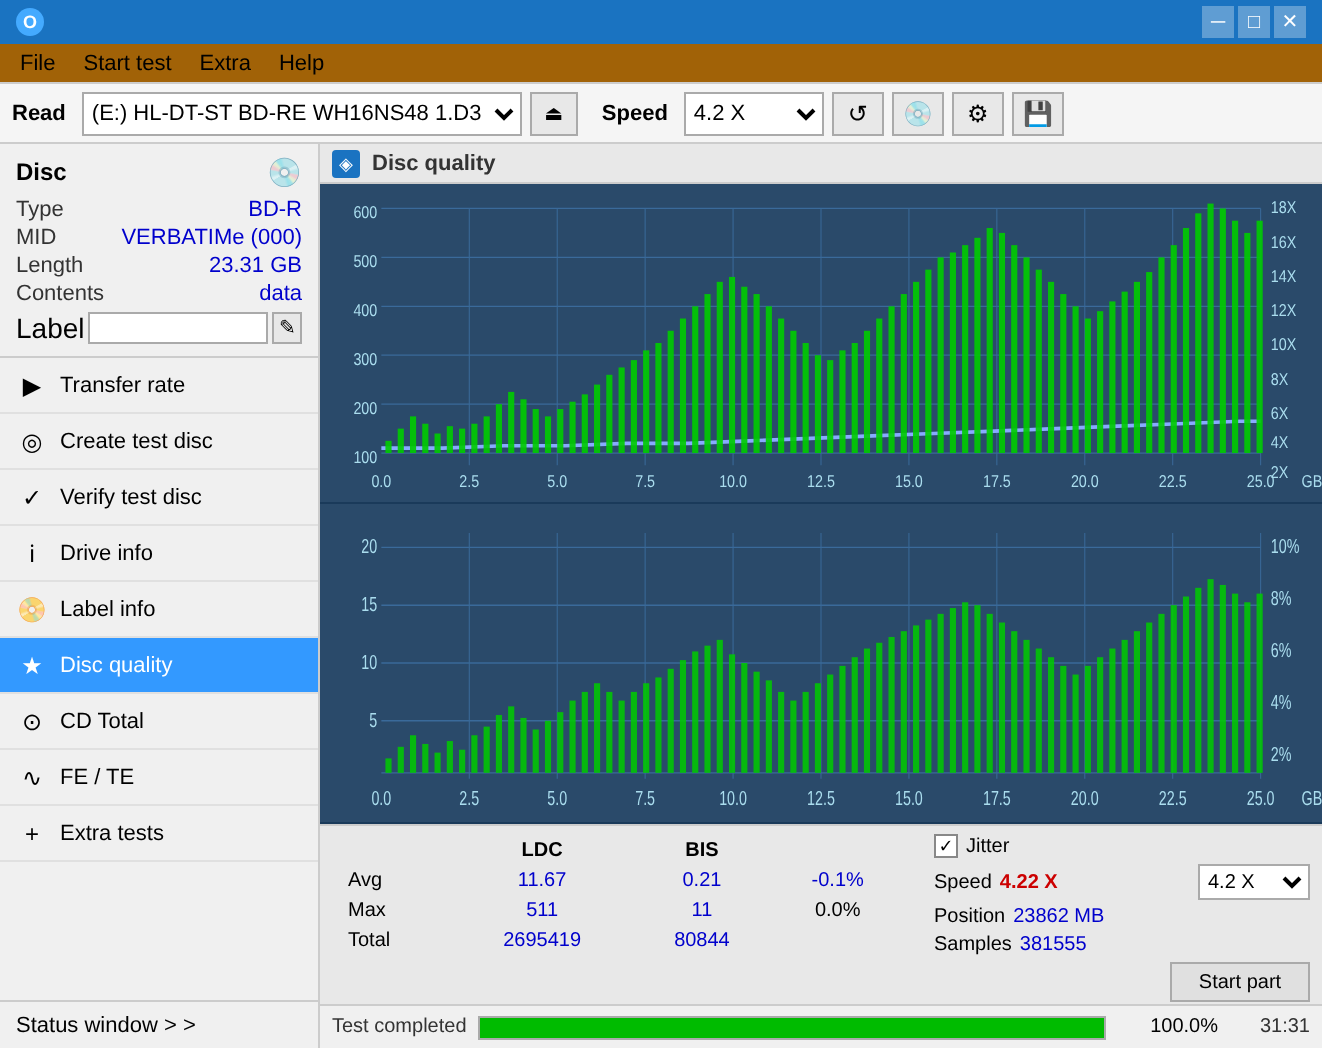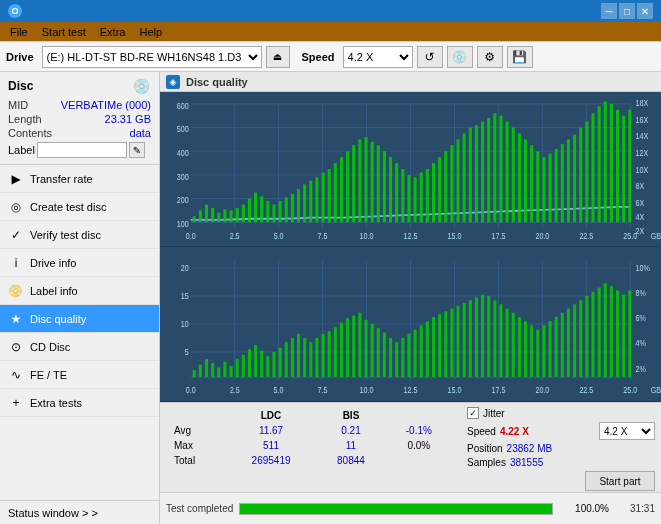--- a/index.html
+++ b/index.html
@@ -31,21 +31,21 @@
     
     .sidebar { width: 160px; background: #f0f0f0; border-right: 1px solid #ccc; display: flex; flex-direction: column; flex-shrink: 0; }
     .disc-info { padding: 6px 8px; border-bottom: 1px solid #ccc; }
     .disc-header { display: flex; align-items: center; justify-content: space-between; margin-bottom: 4px; }
     .disc-title { font-weight: bold; font-size: 12px; }
     .disc-icon { font-size: 14px; }
     .disc-row { display: flex; justify-content: space-between; font-size: 11px; padding: 1px 0; }
     .disc-row-label { color: #333; }
     .disc-row-value { color: #0000cc; font-weight: 500; }
     .label-input-row { display: flex; align-items: center; gap: 2px; margin-top: 2px; }
-    .label-text { font-size: 11px; }
+    .label-text { font-size: 14px; }
     .label-input { width: 90px; height: 16px; border: 1px solid #aaa; font-size: 10px; }
     .label-btn { width: 16px; height: 16px; background: #e8e8e8; border: 1px solid #aaa; cursor: pointer; font-size: 10px; display: flex; align-items: center; justify-content: center; }
 
     
     .sidebar-nav { display: flex; flex-direction: column; }
     .nav-item { height: 28px; display: flex; align-items: center; padding: 0 8px; gap: 6px; cursor: pointer; font-size: 11px; border-bottom: 1px solid #e0e0e0; }
     .nav-item.active { background: #3399ff; color: white; }
     .nav-item-icon { width: 16px; height: 16px; display: flex; align-items: center; justify-content: center; font-size: 12px; flex-shrink: 0; }
 
     
@@ -73,21 +73,21 @@
     .stats-table .col-label { text-align: left; font-weight: normal; }
     .blue-val { color: #0000cc; }
     .stats-right { width: 200px; padding: 4px 6px; display: flex; flex-direction: column; gap: 3px; }
     .checkbox { width: 12px; height: 12px; border: 1px solid #888; background: white; display: flex; align-items: center; justify-content: center; font-size: 9px; }
     .speed-val { color: #cc0000; font-weight: bold; }
     .pos-val { color: #0000cc; }
     .action-btn { height: 20px; background: #e0e0e0; border: 1px solid #aaa; cursor: pointer; font-size: 10px; width: 70px; display: flex; align-items: center; justify-content: center; }
     .speed-select-sm { height: 18px; font-size: 10px; width: 56px; border: 1px solid #aaa; background: white; }
 
     
-    .progress-area { background: #f0f0f0; height: 32px; display: flex; align-items: center; padding: 0 6px; gap: 6px; border-top: 1px solid #ccc; }
+    .progress-area { background: #f0f0f0; height: 22px; display: flex; align-items: center; padding: 0 6px; gap: 6px; border-top: 1px solid #ccc; }
     .progress-bar-container { flex: 1; height: 12px; background: #ddd; border: 1px solid #aaa; }
     .progress-bar-fill { height: 100%; background: #00bb00; }
     .progress-text { font-size: 10px; width: 50px; text-align: right; }
     .status-text { font-size: 10px; color: #333; }
     .time-text { font-size: 10px; color: #333; width: 40px; text-align: right; }
 
     
     .chart-svg { width: 100%; height: 100%; }
   </style>
 </head>
@@ -105,21 +105,21 @@
 </div>
 
 <div class="menu-bar">
   <span class="menu-item">File</span>
   <span class="menu-item">Start test</span>
   <span class="menu-item">Extra</span>
   <span class="menu-item">Help</span>
 </div>
 
 <div class="drive-bar">
-  <span class="drive-label">Drive</span>
+  <span class="drive-label">Read</span>
   <select class="drive-select">
     <option>(E:)  HL-DT-ST BD-RE  WH16NS48 1.D3</option>
   </select>
   <button class="eject-btn">⏏</button>
   <span class="speed-label">Speed</span>
   <select class="speed-select">
     <option>4.2 X</option>
   </select>
   <button class="icon-btn">↺</button>
   <button class="icon-btn">💿</button>
@@ -130,20 +130,24 @@
 <div class="main">
 
   <div class="sidebar">
 
     <div class="disc-info">
       <div class="disc-header">
         <span class="disc-title">Disc</span>
         <span class="disc-icon">💿</span>
       </div>
       <div class="disc-row">
+        <span class="disc-row-label">Type</span>
+        <span class="disc-row-value">BD-R</span>
+      </div>
+      <div class="disc-row">
         <span class="disc-row-label">MID</span>
         <span class="disc-row-value">VERBATIMe (000)</span>
       </div>
       <div class="disc-row">
         <span class="disc-row-label">Length</span>
         <span class="disc-row-value">23.31 GB</span>
       </div>
       <div class="disc-row">
         <span class="disc-row-label">Contents</span>
         <span class="disc-row-value">data</span>
@@ -175,21 +179,21 @@
       <div class="nav-item">
         <span class="nav-item-icon">📀</span>
         <span>Label info</span>
       </div>
       <div class="nav-item active">
         <span class="nav-item-icon">★</span>
         <span>Disc quality</span>
       </div>
       <div class="nav-item">
         <span class="nav-item-icon">⊙</span>
-        <span>CD Disc</span>
+        <span>CD Total</span>
       </div>
       <div class="nav-item">
         <span class="nav-item-icon">∿</span>
         <span>FE / TE</span>
       </div>
       <div class="nav-item">
         <span class="nav-item-icon">+</span>
         <span>Extra tests</span>
       </div>
     </div>

